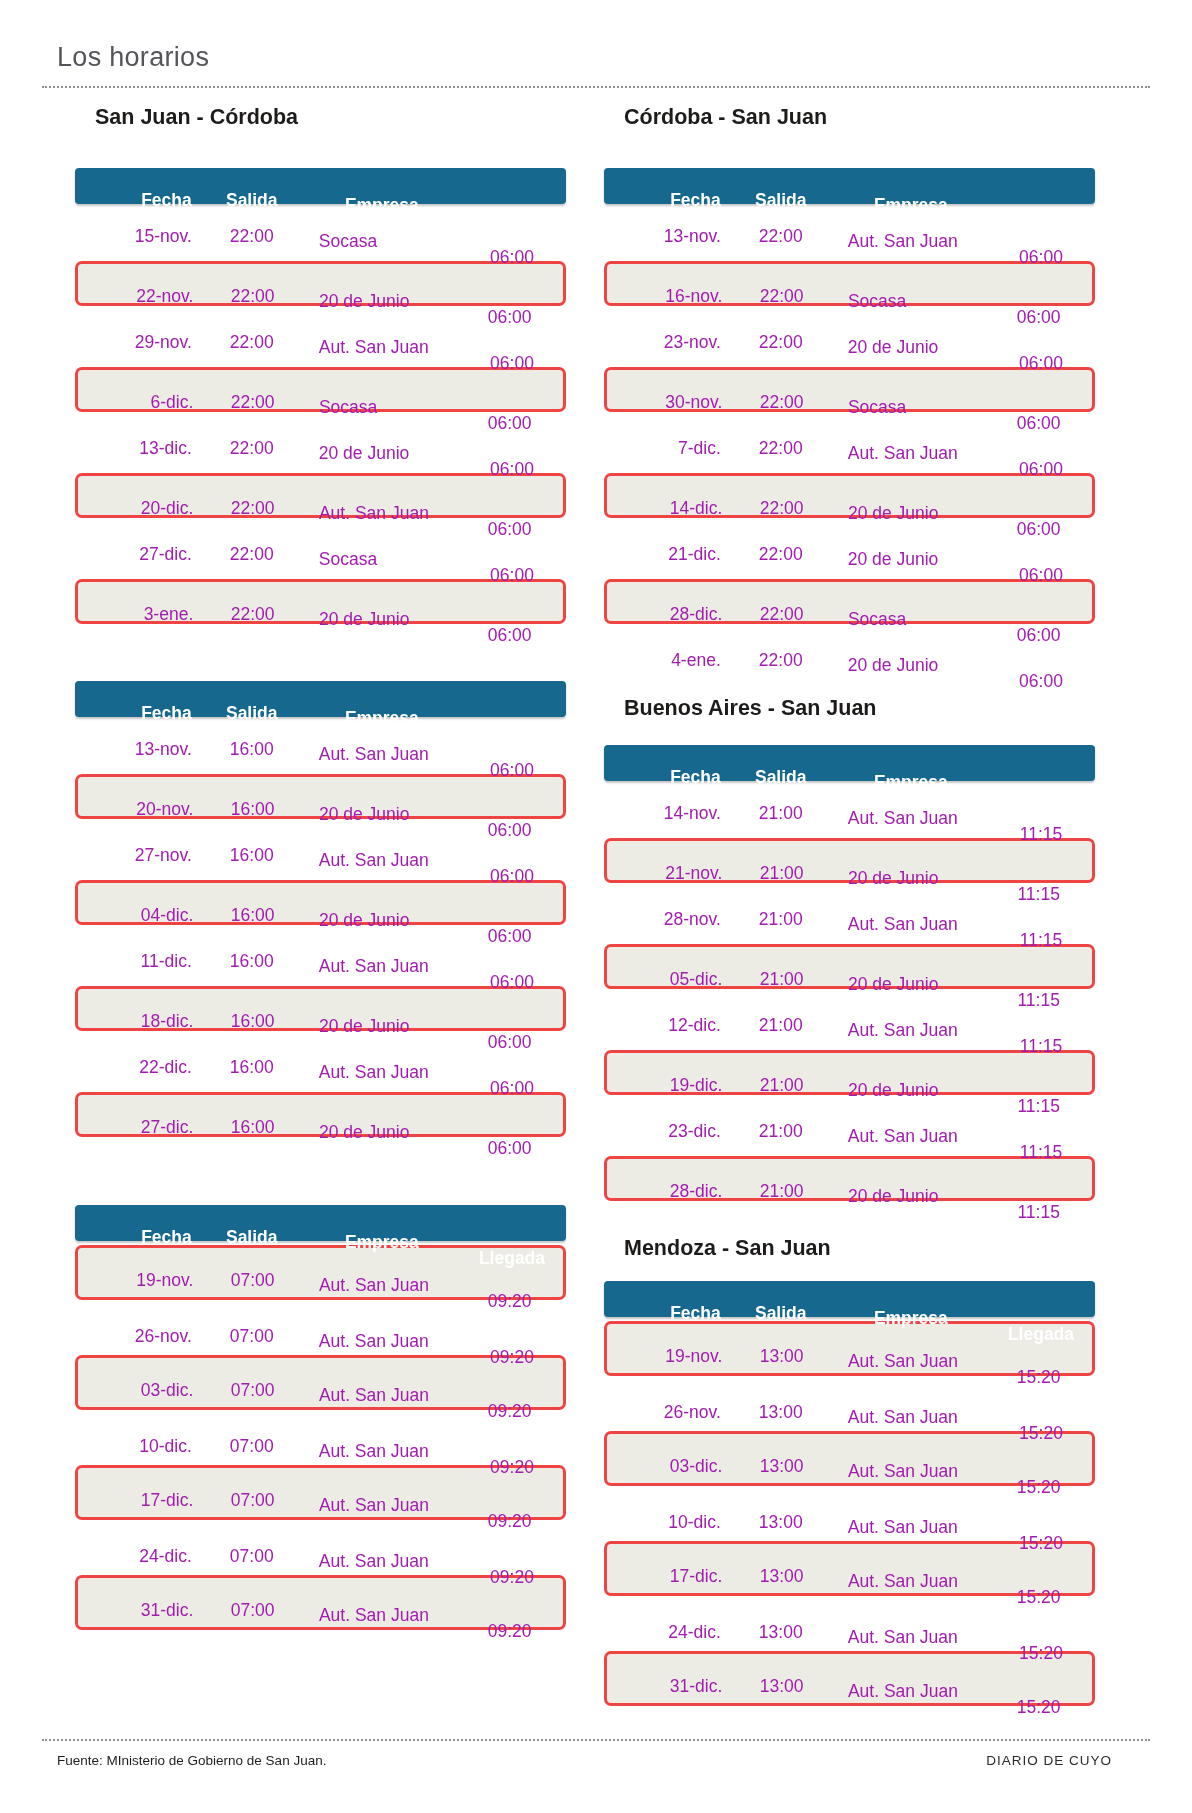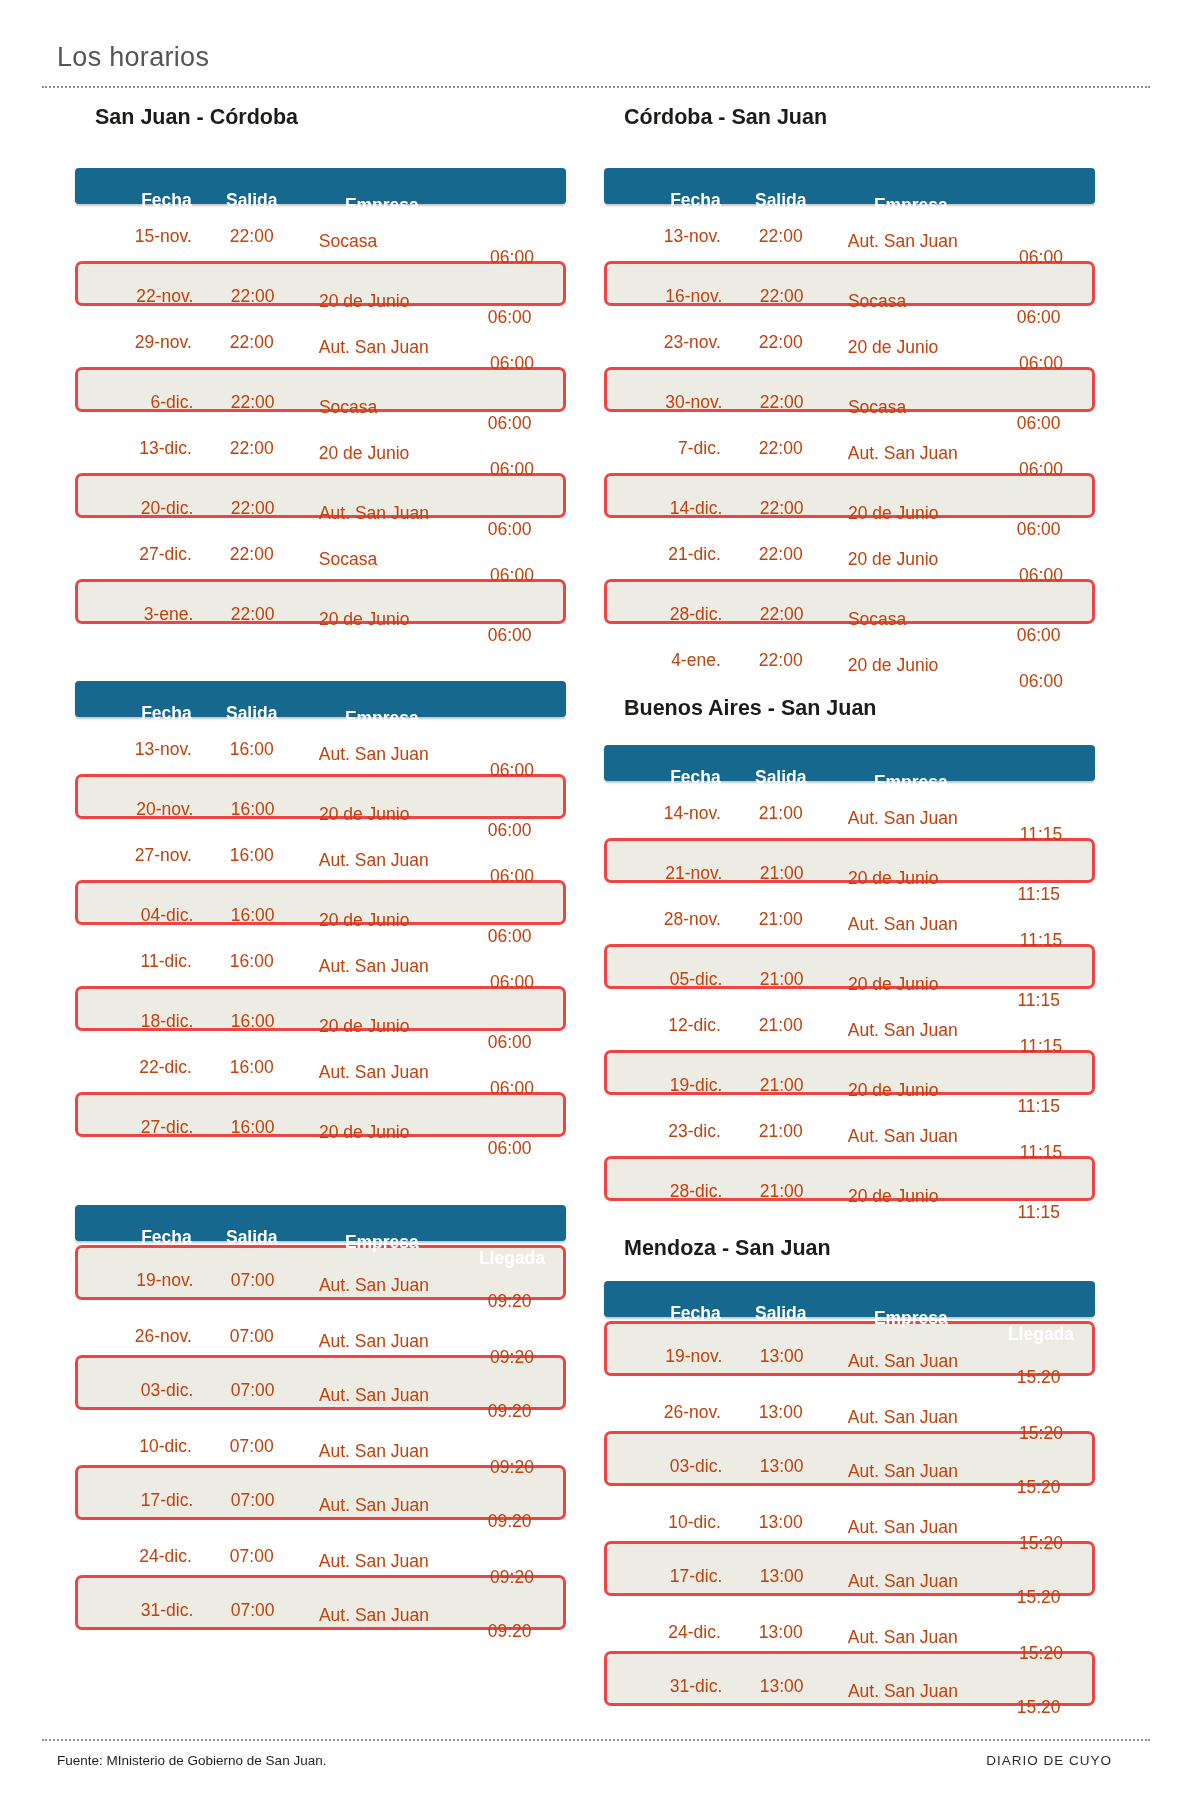--- a/index.html
+++ b/index.html
@@ -27,21 +27,21 @@
 
   .thead {
     display:grid; grid-template-columns:25% 22% 31% 22%;
     height:36px; align-items:center;
     background:#16688f; border-radius:4px;
     color:#ffffff; font-weight:700; font-size:17.5px;
     box-shadow:0 2px 2px rgba(0,0,0,.22);
   }
   .row {
     display:grid; grid-template-columns:25% 22% 31% 22%;
-    align-items:center; height:53px; font-size:17.5px; color:#c2410c;
+    align-items:center; height:53px; font-size:17.5px; color:#a21caf;
     box-sizing:border-box;
   }
   .row.striped {
     height:45px; margin:4px 0;
     background:#edece4; border:3px solid #ef4444; border-radius:7px;
   }
   .compact .row { height:47px; }
   .compact .row.striped { height:55px; margin:4px 0; }
 
   .cell.c0 { text-align:right; padding-right:6px; }

